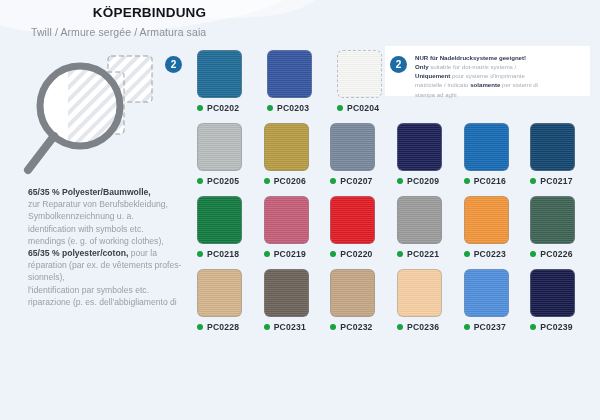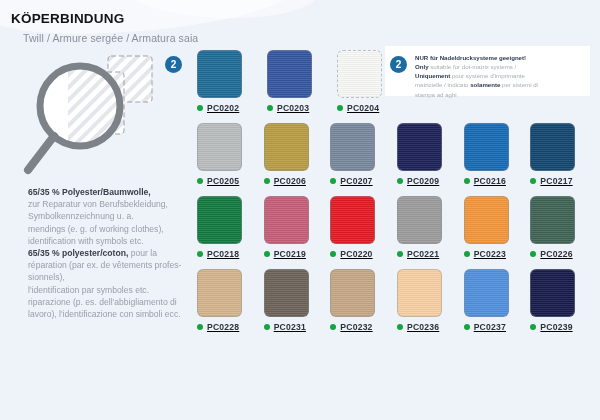--- a/index.html
+++ b/index.html
@@ -28,27 +28,27 @@
     position: absolute; top: -44px; left: 120px;
     width: 200px; height: 62px;
     background: #ffffff;
     opacity: .45;
     border-radius: 0 0 60% 55%;
     transform: rotate(3deg);
     pointer-events: none;
   }
 
   
-  .header { position: absolute; top: 11px; left: 11px; }
+  .header { position: absolute; top: 5px; left: 11px; text-align: right; }
   .title {
     font-size: 13.5px; font-weight: bold; color: #111418;
     letter-spacing: .2px;
   }
   .subtitle {
-    font-size: 10.5px; color: #8a9099; margin-top: 6px; margin-left: 12px;
+    font-size: 10.5px; color: #8a9099; margin-top: 6px; margin-left: 20px;
     letter-spacing: .1px;
   }
 
   
   .illus { position: absolute; left: 18px; top: 46px; width: 170px; height: 140px; }
   .badge-left {
     position: absolute; left: 165px; top: 56px;
     width: 17px; height: 17px; border-radius: 50%;
     background: #1c6ca4;
     color: #fff; font-size: 10px; font-weight: bold;
@@ -81,21 +81,21 @@
     font-size: 6.1px; line-height: 1.5; color: #a7adb5; padding-top: 2px;
   }
   .note .ntext b { color: #2e3a52; font-weight: bold; }
 
   
   .grid {
     position: absolute; left: 197px; top: 50px;
     width: 400px;
   }
   .row { display: flex; margin-bottom: 10px; }
-  .cell { width: 70px; margin-right: 0px; text-decoration: underline; }
+  .cell { width: 70px; margin-right: 0px; }
   .sw {
     width: 45px; height: 48px; border-radius: 6px;
     position: relative; overflow: hidden;
   }
   
   .sw::after {
     content: ""; position: absolute; inset: 0;
     background: repeating-linear-gradient(
       to bottom,
       rgba(255,255,255,0.10) 0px,
@@ -154,28 +154,27 @@
 
       <line x1="36" y1="90" x2="10" y2="124" stroke="#7c8287" stroke-width="8" stroke-linecap="round"></line>
     </svg>
   </div>
   <div class="badge-left">2</div>
 
   <div class="desc">
       <div><b>65/35 % Polyester/Baumwolle,</b></div>
       <div><span>zur Reparatur von Berufsbekleidung,</span></div>
       <div><span>Symbolkennzeichnung u. a.</span></div>
+      <div><span>identification with symbols etc.</span></div>
       <div><span>mendings (e. g. of working clothes),</span></div>
-      <div><span>identification with symbols etc.</span></div>
       <div><b>65/35 % polyester/coton,</b><span> pour la</span></div>
       <div><span>réparation (par ex. de vêtements profes-</span></div>
       <div><span>sionnels),</span></div>
       <div><span>l'identification par symboles etc.</span></div>
       <div><span>riparazione (p. es. dell'abbigliamento di</span></div>
-      <div><span>lavoro), l'identificazione con simboli ecc.</span></div>
     </div>
 
   <div class="note">
     <div class="badge">2</div>
     <div class="ntext">
       <div><b>NUR für Nadeldrucksysteme geeignet!</b></div>
       <div><b>Only</b><span> suitable for dot-matrix systems /</span></div>
       <div><b>Uniquement</b><span> pour système d'imprimante</span></div>
       <div><span>matricielle / indicato </span><b>solamente</b><span> per sistemi di</span></div>
       <div><span>stampa ad aghi</span></div>

